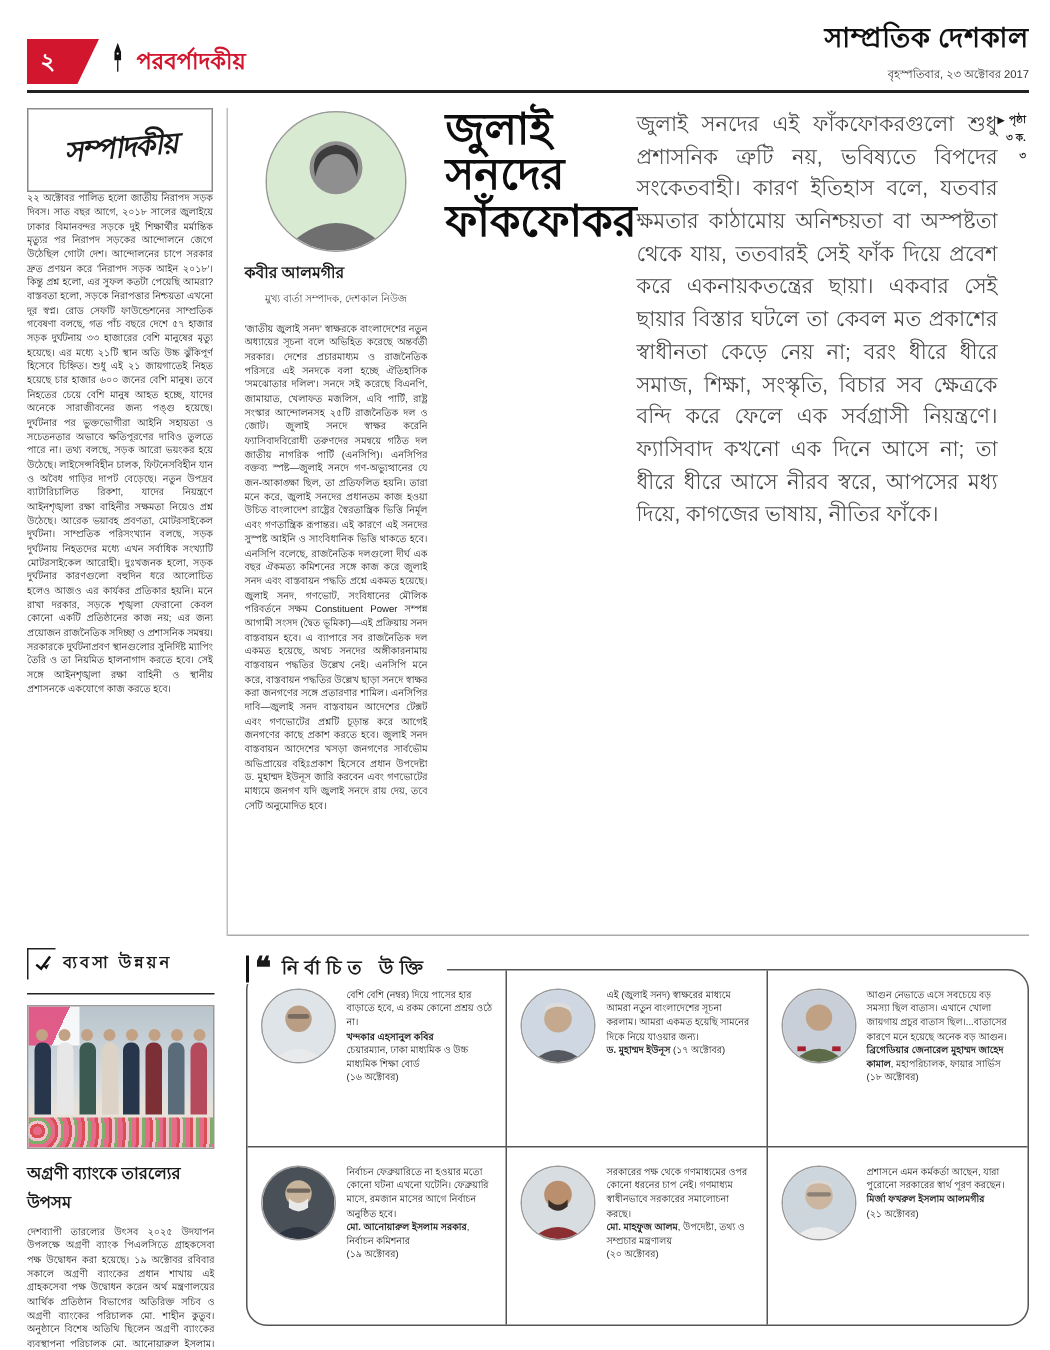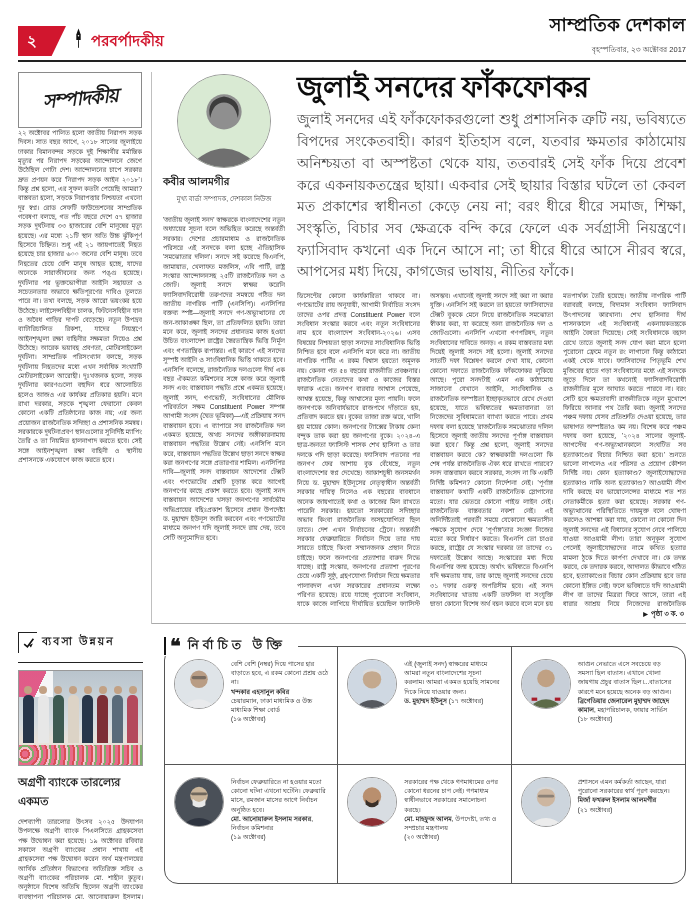--- a/index.html
+++ b/index.html
@@ -33,21 +33,21 @@
   .ed-body{max-height:420px;overflow:hidden;}
   
   .article{flex:1;padding-left:11px;display:flex;border-bottom:1px solid #aaa;box-sizing:border-box;}
   .author-col{width:122px;flex:0 0 122px;}
   .author-photo{width:92px;height:92px;border-radius:50%;overflow:hidden;margin:2px auto 6px auto;
     border:1px solid #9a9a9a;background:#d9ead3;}
   .author-photo svg{display:block;width:100%;height:100%;}
   .author-name{text-align:left;font-weight:bold;font-size:10.5px;}
   .author-title{text-align:center;font-size:6.8px;color:#444;margin-top:2px;}
   .col-text{margin-top:10px;max-height:390px;overflow:hidden;}
-  .article-main{flex:1;padding-left:12px;display:flex;flex-direction:column;}
+  .article-main{flex:1;padding-left:12px;display:flex;flex-direction:row;}
   .art-headline{font-family:"Liberation Serif",serif;font-weight:bold;font-size:29px;
     line-height:1.05;margin:0 0 7px 0;color:#0d0d0d;}
   .art-lead{font-size:14px;line-height:1.55;color:#4a4a4a;text-align:justify;margin:0 0 8px 0;}
   .art-cols{display:flex;gap:10px;flex:1;overflow:hidden;}
   .art-col{flex:1;max-height:352px;overflow:hidden;}
   .jump-line{text-align:right;font-size:7px;font-weight:bold;padding:2px 2px 3px 0;}
   .jump-line .arrow{font-size:6px;margin-right:3px;}
   
   .bottom-section{display:flex;margin-top:8px;height:268px;}
   .biz-rail{width:134px;flex:0 0 134px;padding-right:9px;box-sizing:border-box;}
@@ -165,21 +165,21 @@
           <div class="biz-person" style="background:#e7e7e7"></div>
           <div class="biz-person" style="background:#3d5a52"></div>
           <div class="biz-person" style="background:#dcd3c6"></div>
           <div class="biz-person" style="background:#27364a"></div>
           <div class="biz-person" style="background:#7d2f36"></div>
           <div class="biz-person" style="background:#5a6b7a"></div>
           <div class="biz-person" style="background:#b44a5c"></div>
         </div>
         <div class="biz-flowers"></div>
       </div>
-      <div class="biz-headline">অগ্রণী ব্যাংকে তারল্যের একমত</div>
+      <div class="biz-headline">অগ্রণী ব্যাংকে তারল্যের উপসম</div>
       <div class="small-body biz-body">
         <span>দেশব্যাপী তারল্যের উৎসব ২০২৫ উদযাপন উপলক্ষে অগ্রণী ব্যাংক পিএলসিতে গ্রাহকসেবা পক্ষ উদ্বোধন করা হয়েছে। ১৯ অক্টোবর রবিবার সকালে অগ্রণী ব্যাংকের প্রধান শাখায় এই গ্রাহকসেবা পক্ষ উদ্বোধন করেন অর্থ মন্ত্রণালয়ের আর্থিক প্রতিষ্ঠান বিভাগের অতিরিক্ত সচিব ও অগ্রণী ব্যাংকের পরিচালক মো. শাহীন কুতুব। অনুষ্ঠানে বিশেষ অতিথি ছিলেন অগ্রণী ব্যাংকের ব্যবস্থাপনা পরিচালক মো. আনোয়ারুল ইসলাম। অতিথি হিসেবে উপস্থিত ছিলেন উপব্যবস্থাপনা পরিচালক তাহমিনা আখতার, মো. আবুল বাশার ও রুকসানা পারভীন উপস্থিত ছিলেন।</span>
         
       </div>
     </div>
 
     <div class="quotes">
       <div class="q-box">
         <div class="q-head">
           <span class="q-icon">❝</span>

